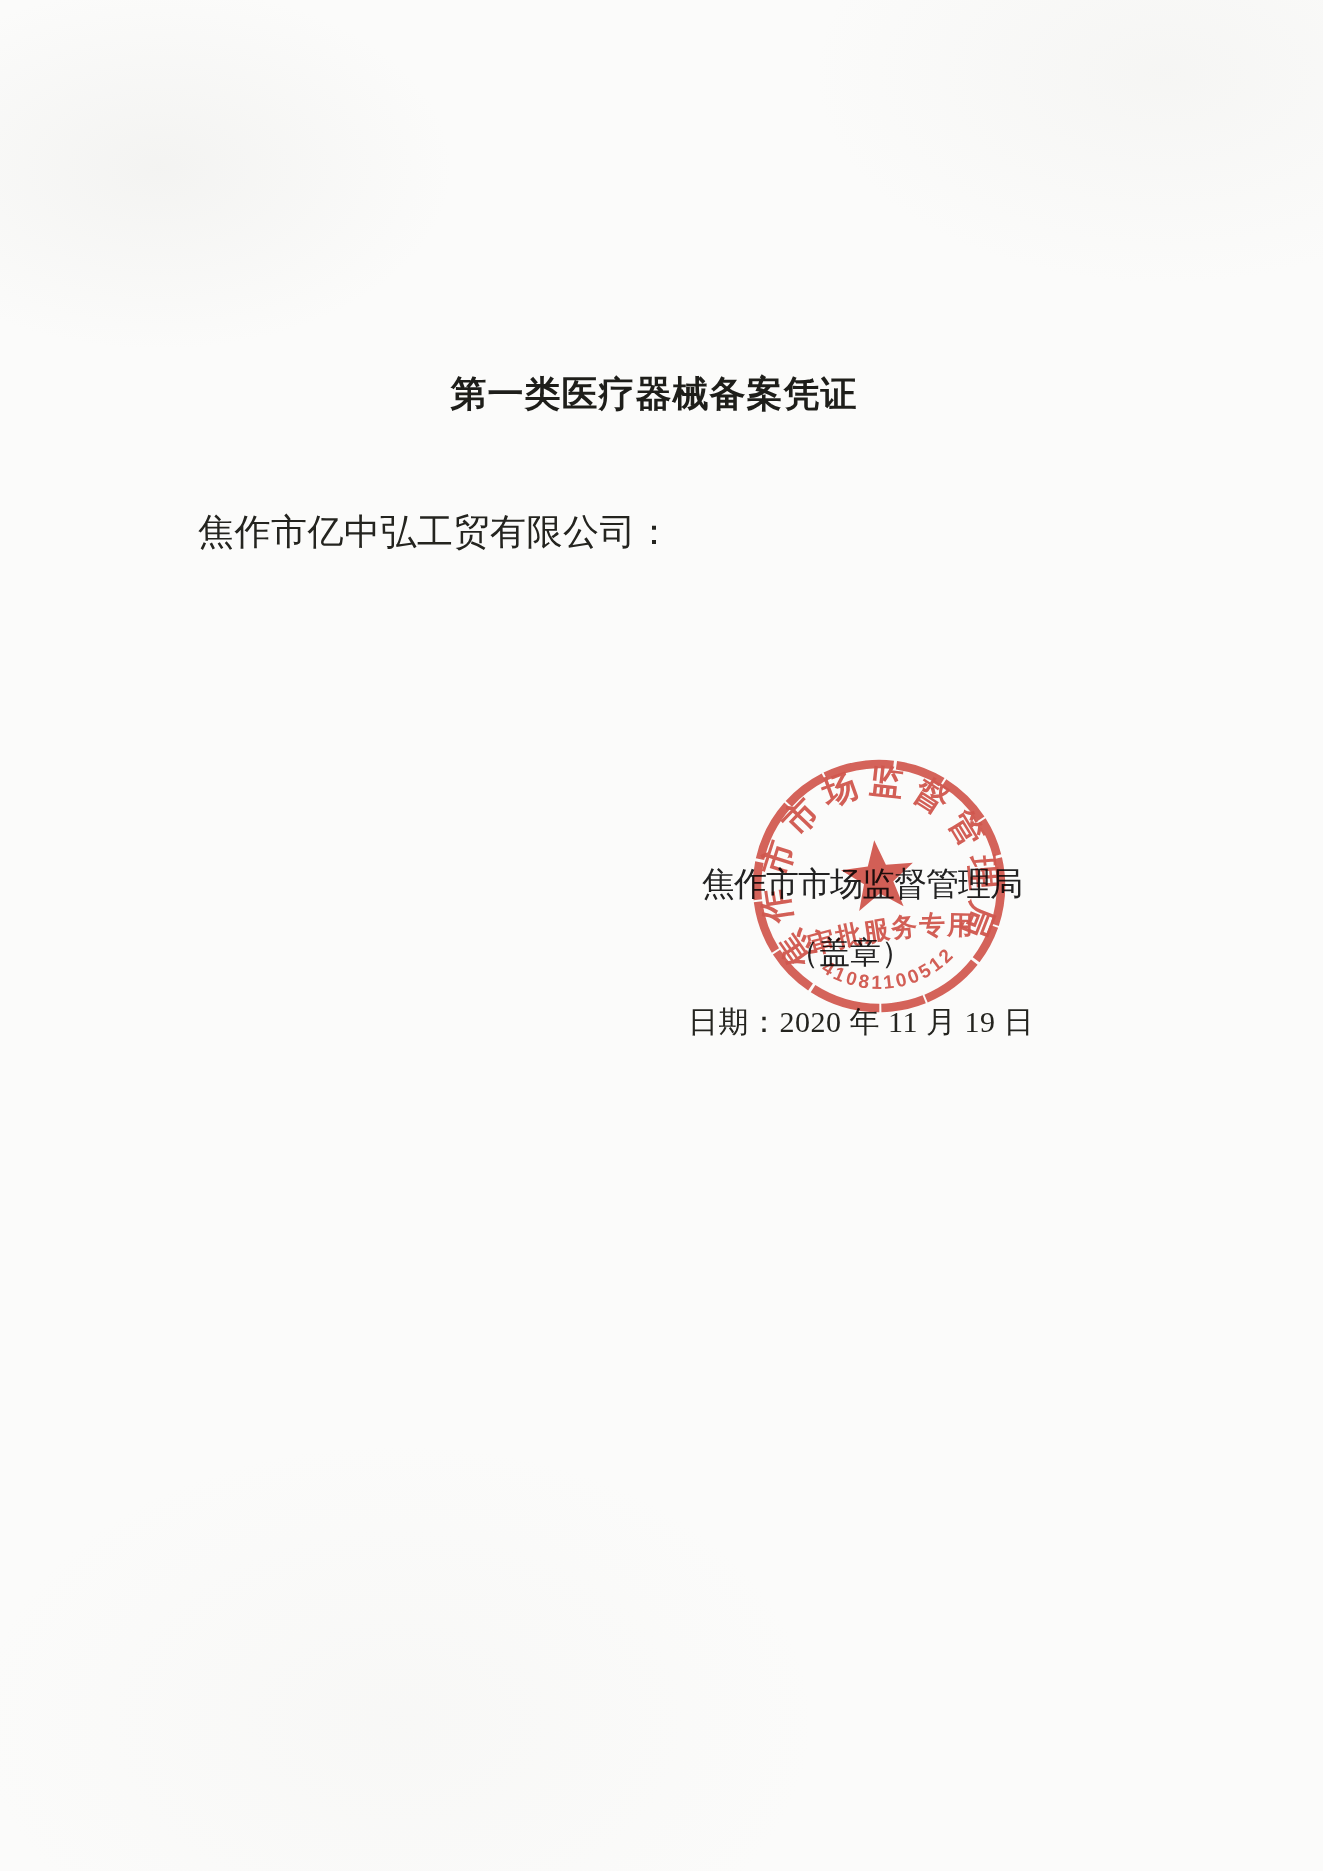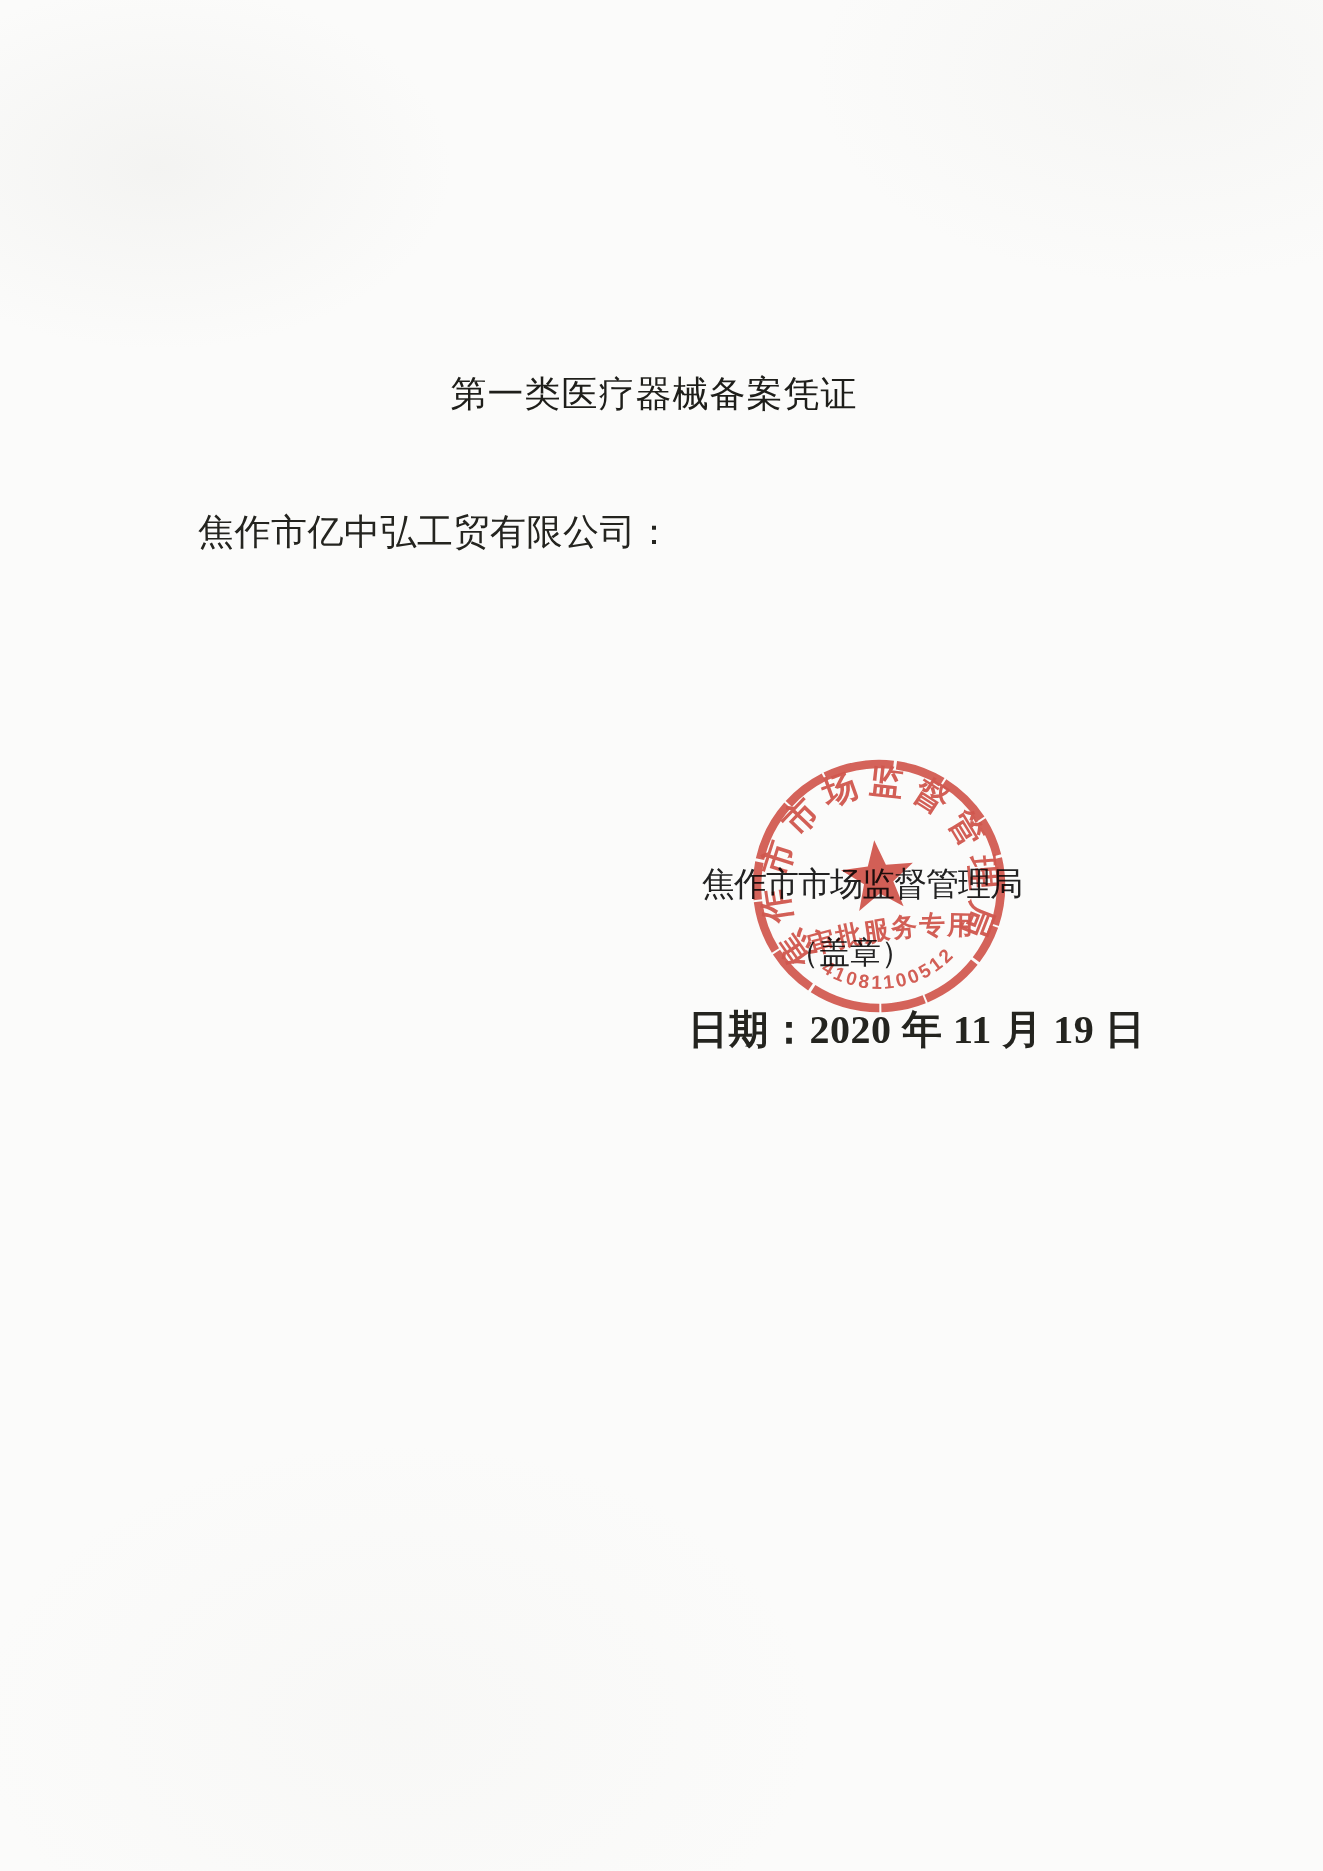--- a/index.html
+++ b/index.html
@@ -21,21 +21,21 @@
     font-family: "Liberation Serif", "DejaVu Serif", serif;
     color: #24241f;
   }
   .doc-title {
     position: absolute;
     top: 370px;
     left: 0;
     width: 1308px;
     text-align: center;
     font-size: 36px;
-    font-weight: 400;
+    font-weight: 700;
     letter-spacing: 1px;
     color: #1e1e1a;
   }
   .addressee {
     position: absolute;
     top: 508px;
     left: 198px;
     font-size: 36px;
     letter-spacing: 0.5px;
   }
@@ -66,23 +66,22 @@
     top: 932px;
     left: 788px;
     font-size: 31px;
     color: #222;
     text-align: right;
   }
   .date-line {
     position: absolute;
     top: 1002px;
     left: 688px;
-    font-size: 40px;
+    font-size: 30px;
     letter-spacing: 0.5px;
-    font-weight: bold;
   }
   .seal-wrap {
     position: absolute;
     left: 737px;
     top: 744px;
     width: 284px;
     height: 284px;
     mix-blend-mode: multiply;
     opacity: 0.9;
     pointer-events: none;

